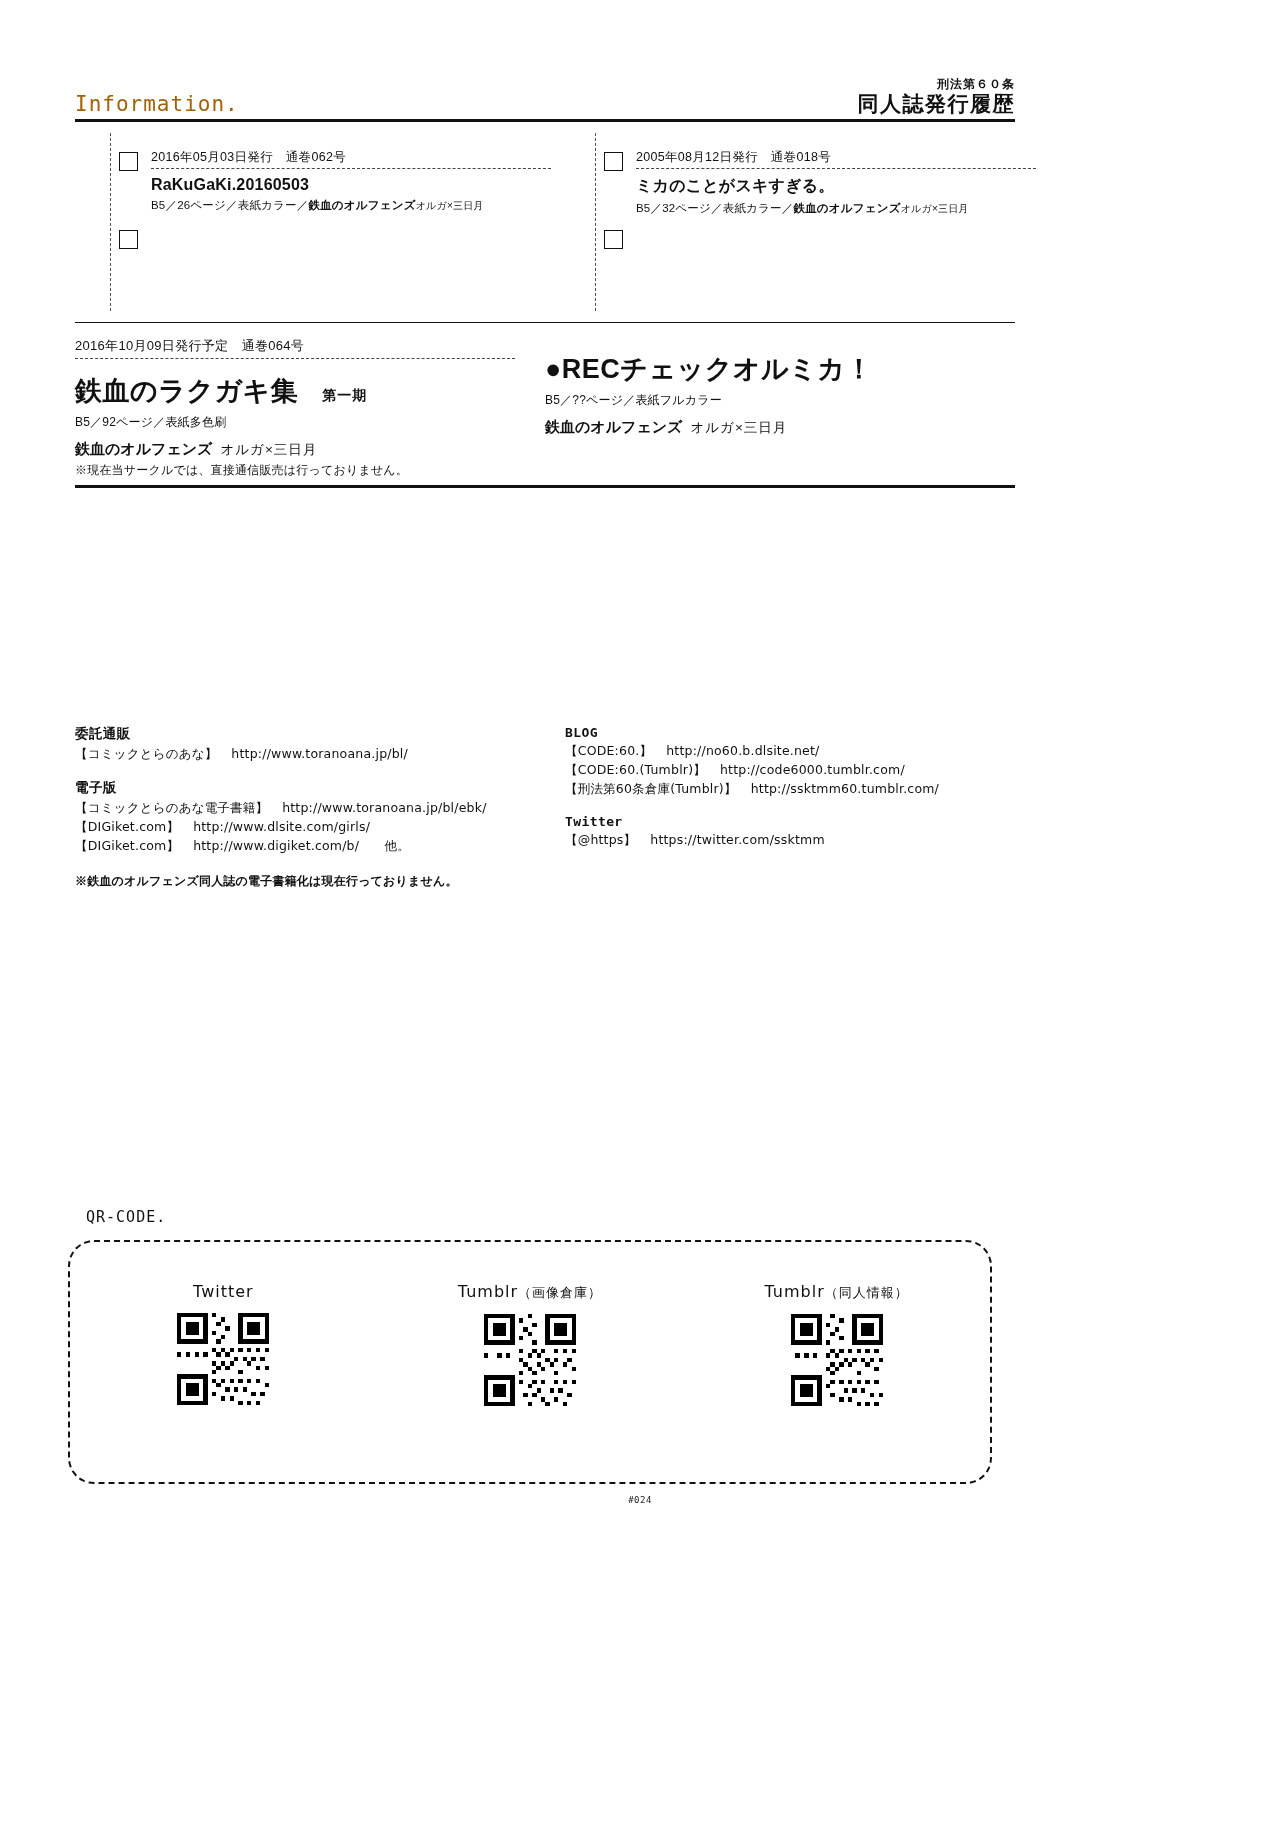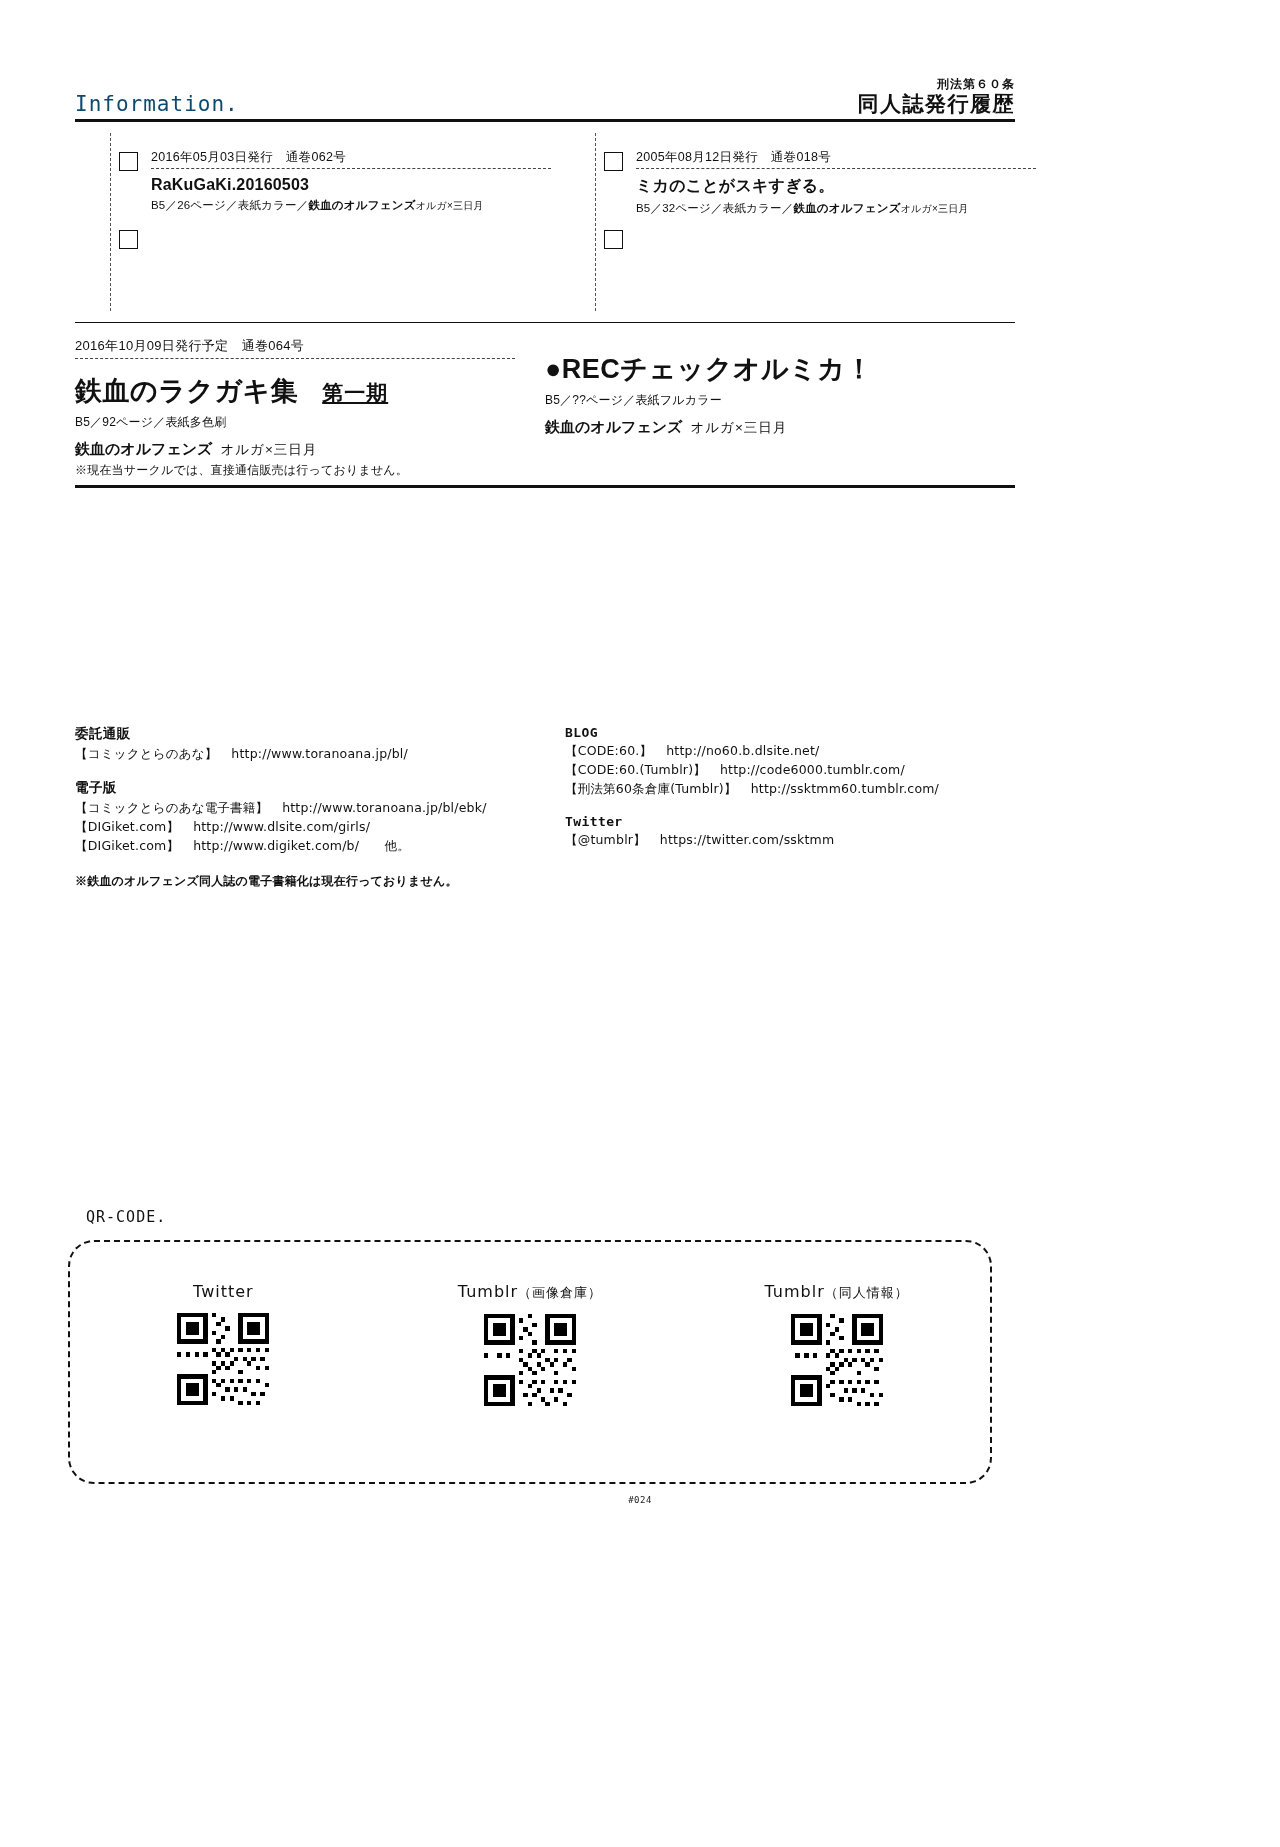--- a/index.html
+++ b/index.html
@@ -33,21 +33,21 @@
     display: flex;
     align-items: flex-end;
     justify-content: space-between;
     padding-bottom: 3px;
   }
   .info-title {
     font-size: 21px;
     letter-spacing: 1px;
     font-weight: 400;
     font-family: "DejaVu Sans Mono", monospace;
-    color: #0c4a6e;
+    color: #a16207;
   }
   .header-right {
     text-align: right;
     line-height: 1.15;
   }
   .header-small {
     font-size: 12px;
     letter-spacing: 1px;
     font-weight: bold;
   }
@@ -140,24 +140,23 @@
     width: 440px;
     border-bottom: 1px dashed #444;
   }
   .up-title {
     font-size: 27px;
     font-weight: bold;
     letter-spacing: 0.5px;
     margin-top: 14px;
   }
   .up-title .sub {
-    font-size: 21px;
+    font-size: 14px;
     margin-left: 24px;
     letter-spacing: 1px;
-    text-decoration: underline;
   }
   .up-spec {
     font-size: 12px;
     margin-top: 5px;
     letter-spacing: 0.2px;
   }
   .up-series {
     font-size: 15px;
     font-weight: bold;
     margin-top: 9px;
@@ -375,21 +374,21 @@
         <span>【CODE:60.(Tumblr)】</span><span class="url">http://code6000.tumblr.com/</span>
       </div>
       <div class="lk-line">
         <span>【刑法第60条倉庫(Tumblr)】</span><span class="url">http://ssktmm60.tumblr.com/</span>
       </div>
 
       <div class="lk-gap"></div>
 
       <div class="lk-head mono">Twitter</div>
       <div class="lk-line">
-        <span>【@tumblr】</span><span class="url">https://twitter.com/ssktmm</span>
+        <span>【@https】</span><span class="url">https://twitter.com/ssktmm</span>
       </div>
     </div>
   </div>
 
   <div class="qr-label">QR-CODE.</div>
   <div class="qr-box">
     <div class="qr-items">
 
       <div class="qr-item">
         <div class="qr-caption">

